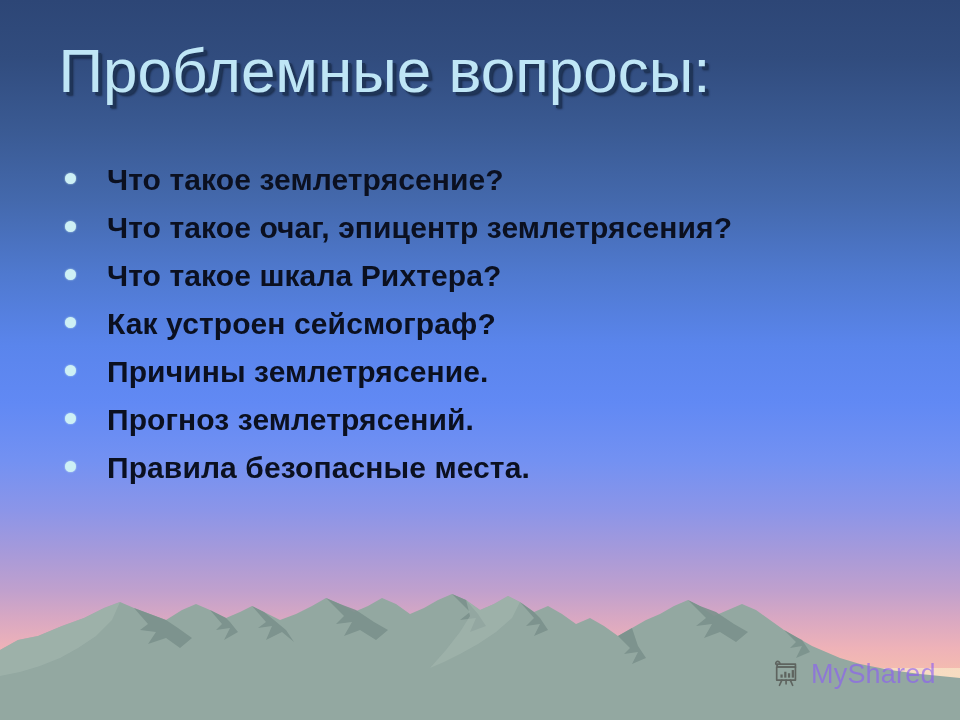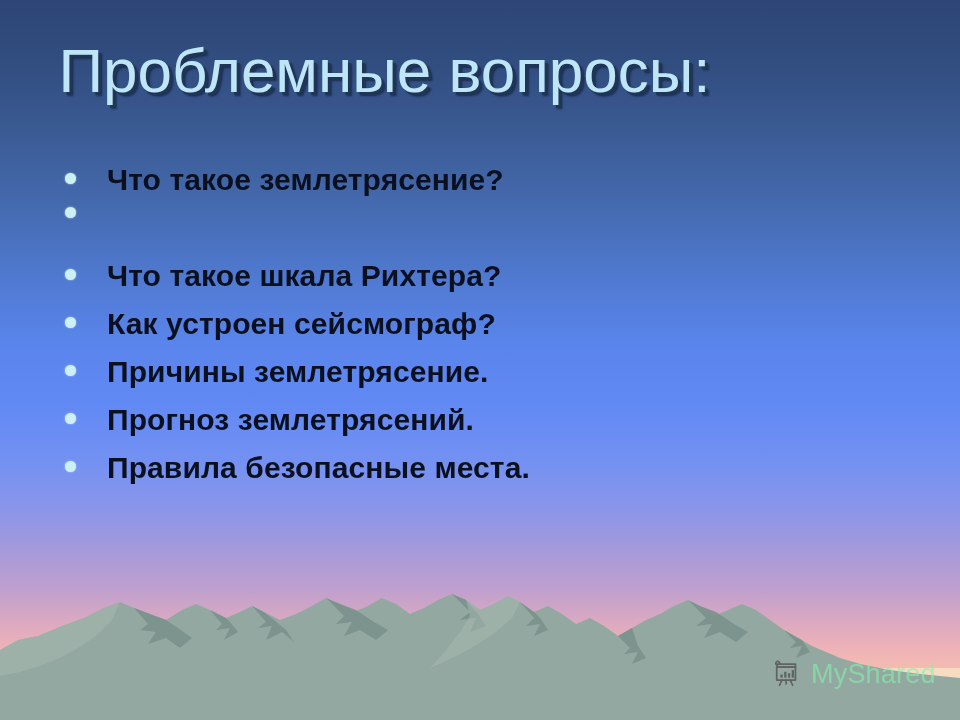--- a/index.html
+++ b/index.html
@@ -137,21 +137,21 @@
   }
   .watermark-icon {
     width: 30px;
     height: 30px;
     flex: 0 0 auto;
     margin-right: 9px;
   }
   .watermark-text {
     font-size: 27px;
     font-weight: 400;
-    color: #86efac;
+    color: #8b5cf6;
     letter-spacing: 0.2px;
     line-height: 1;
     white-space: nowrap;
   }
 </style>
 </head>
 <body>
 
 <div id="slide">
 
@@ -194,20 +194,21 @@
 
   <div class="title">Проблемные вопросы:</div>
 
   <ul class="bullets">
     <li class="bullet-row">
       <span class="bullet-dot"></span>
       <span class="bullet-text">Что такое землетрясение?</span>
     </li>
     <li class="bullet-row">
       <span class="bullet-dot"></span>
+      <span class="bullet-text">Что такое очаг, эпицентр землетрясения?</span>
     </li>
     <li class="bullet-row">
       <span class="bullet-dot"></span>
       <span class="bullet-text">Что такое шкала Рихтера?</span>
     </li>
     <li class="bullet-row">
       <span class="bullet-dot"></span>
       <span class="bullet-text">Как устроен сейсмограф?</span>
     </li>
     <li class="bullet-row">

